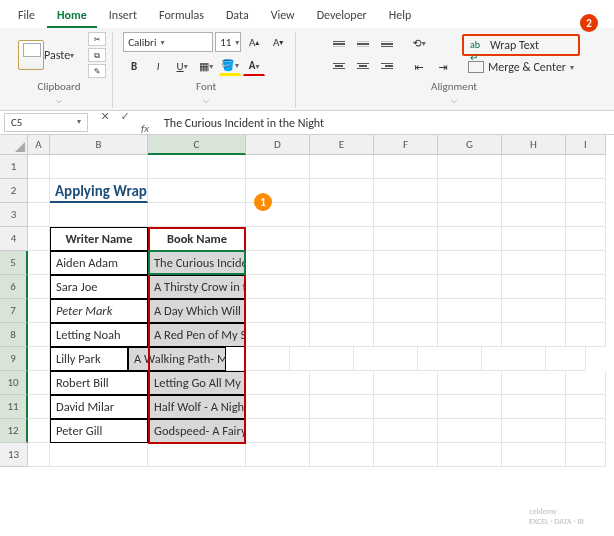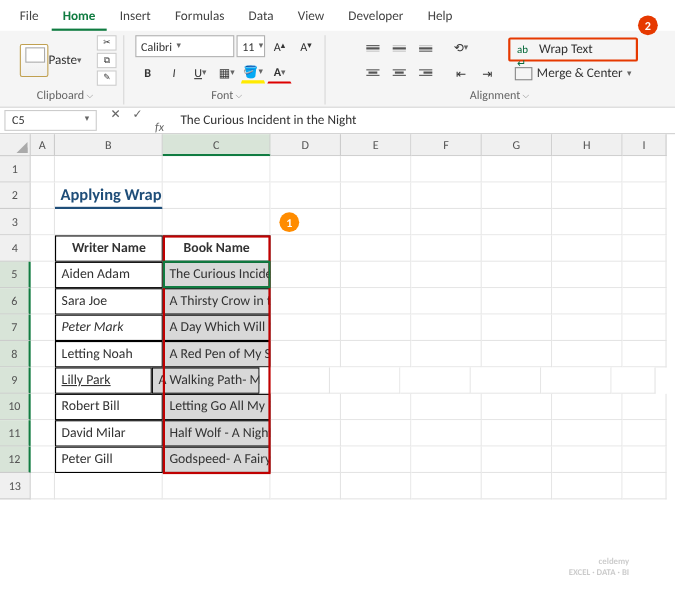--- a/index.html
+++ b/index.html
@@ -8,21 +8,21 @@
 
 .menubar { display: flex; background: #fff; padding: 4px 8px 0; gap: 2px; }
 .menuitem { padding: 4px 10px; font-size: 12px; color: #444; cursor: pointer; }
 .menuitem.active { border-bottom: 2px solid #107c41; color: #107c41; font-weight: 600; }
 
 
 .ribbon { display: flex; background: #f5f5f5; border-bottom: 1px solid #d0d0d0; padding: 4px 6px 2px; gap: 4px; }
 .ribbon-group { display: flex; flex-direction: column; border-right: 1px solid #d8d8d8; padding: 0 6px; align-items: center; }
 .ribbon-group:last-child { border-right: none; }
 .group-content { display: flex; align-items: center; gap: 4px; flex: 1; }
-.group-label { font-size: 11px; color: #666; padding: 2px 0; text-align: center; display: flex; align-items: center; gap: 2px; justify-content: flex-end; }
+.group-label { font-size: 11px; color: #666; padding: 2px 0; text-align: center; display: flex; align-items: center; gap: 2px; justify-content: flex-end; flex-direction: column; }
 .group-label .corner { font-size: 8px; color: #888; cursor: pointer; }
 
 .paste-btn { display: flex; flex-direction: row; align-items: center; padding: 2px 6px; cursor: pointer; }
 .paste-icon { width: 26px; height: 30px; background: linear-gradient(#fff,#f0f0f0); border: 1px solid #c0a050; border-radius: 2px; position: relative; }
 .paste-icon::after { content: ''; position: absolute; top: 2px; left: 4px; width: 16px; height: 12px; background: #fff; border: 1px solid #aaa; }
 .mini-btns { display: flex; flex-direction: column; gap: 2px; margin-left: 4px; }
 .mini-btn { width: 18px; height: 14px; border: 1px solid #ccc; background: #fff; cursor: pointer; font-size: 8px; display: flex; align-items: center; justify-content: center; }
 
 .font-row { display: flex; gap: 2px; align-items: center; }
 .font-select { height: 20px; border: 1px solid #b0b0b0; background: #fff; padding: 0 4px; font-size: 11px; display: flex; align-items: center; gap: 4px; cursor: pointer; }
@@ -70,21 +70,21 @@
 .cell { height: 24px; border-right: 1px solid #e4e4e4; border-bottom: 1px solid #e4e4e4; font-size: 12.5px; padding: 3px 5px; background: #fff; white-space: nowrap; position: relative; }
 
 
 .title-cell { color: #1f4e79; font-weight: bold; font-size: 15px; border-bottom: 2px solid #1f4e79; white-space: nowrap; }
 .th-cell { background: #fff; font-weight: bold; text-align: center; border: 1px solid #000 !important; }
 .td-cell { border: 1px solid #000 !important; background: #fff; }
 .td-cell.selcol { background: #d8d8d8; }
 .sel-outline { position: absolute; border: 2px solid #c00000; pointer-events: none; }
 .active-cell-ol { position: absolute; border: 2px solid #107c41; pointer-events: none; }
 
-.watermark { position: absolute; right: 42px; bottom: 10px; opacity: 0.3; font-size: 14px; font-weight: bold; color: #107c41; text-align: right; }
+.watermark { position: absolute; right: 30px; bottom: 10px; opacity: 0.3; font-size: 14px; font-weight: bold; color: #107c41; }
 .watermark span { font-size: 8px; display: block; color: #555; }
 </style>
 </head>
 <body>
 
 <div class="menubar" id="menubar">
     <div class="menuitem">File</div>
     <div class="menuitem active">Home</div>
     <div class="menuitem">Insert</div>
     <div class="menuitem">Formulas</div>
@@ -336,21 +336,21 @@
         <div class="cell" style="width: 64px;"></div>
         <div class="cell" style="width: 64px;"></div>
         <div class="cell" style="width: 64px;"></div>
         <div class="cell" style="width: 64px;"></div>
         <div class="cell" style="width: 64px;"></div>
         <div class="cell" style="width: 40px;"></div>
       </div>
       <div class="grid-row">
         <div class="row-header sel">9</div>
         <div class="cell" style="width: 22px;"></div>
-        <div class="cell td-cell" style="width: 88px; text-decoration: underline;">Lilly Park</div>
+        <div class="cell td-cell" style="width: 78px;">Lilly Park</div>
         <div class="cell td-cell selcol" style="width: 98px; overflow: visible;">A Walking Path- Midnight Tales</div>
         <div class="cell" style="width: 64px;"></div>
         <div class="cell" style="width: 64px;"></div>
         <div class="cell" style="width: 64px;"></div>
         <div class="cell" style="width: 64px;"></div>
         <div class="cell" style="width: 64px;"></div>
         <div class="cell" style="width: 40px;"></div>
       </div>
       <div class="grid-row">
         <div class="row-header sel">10</div>

